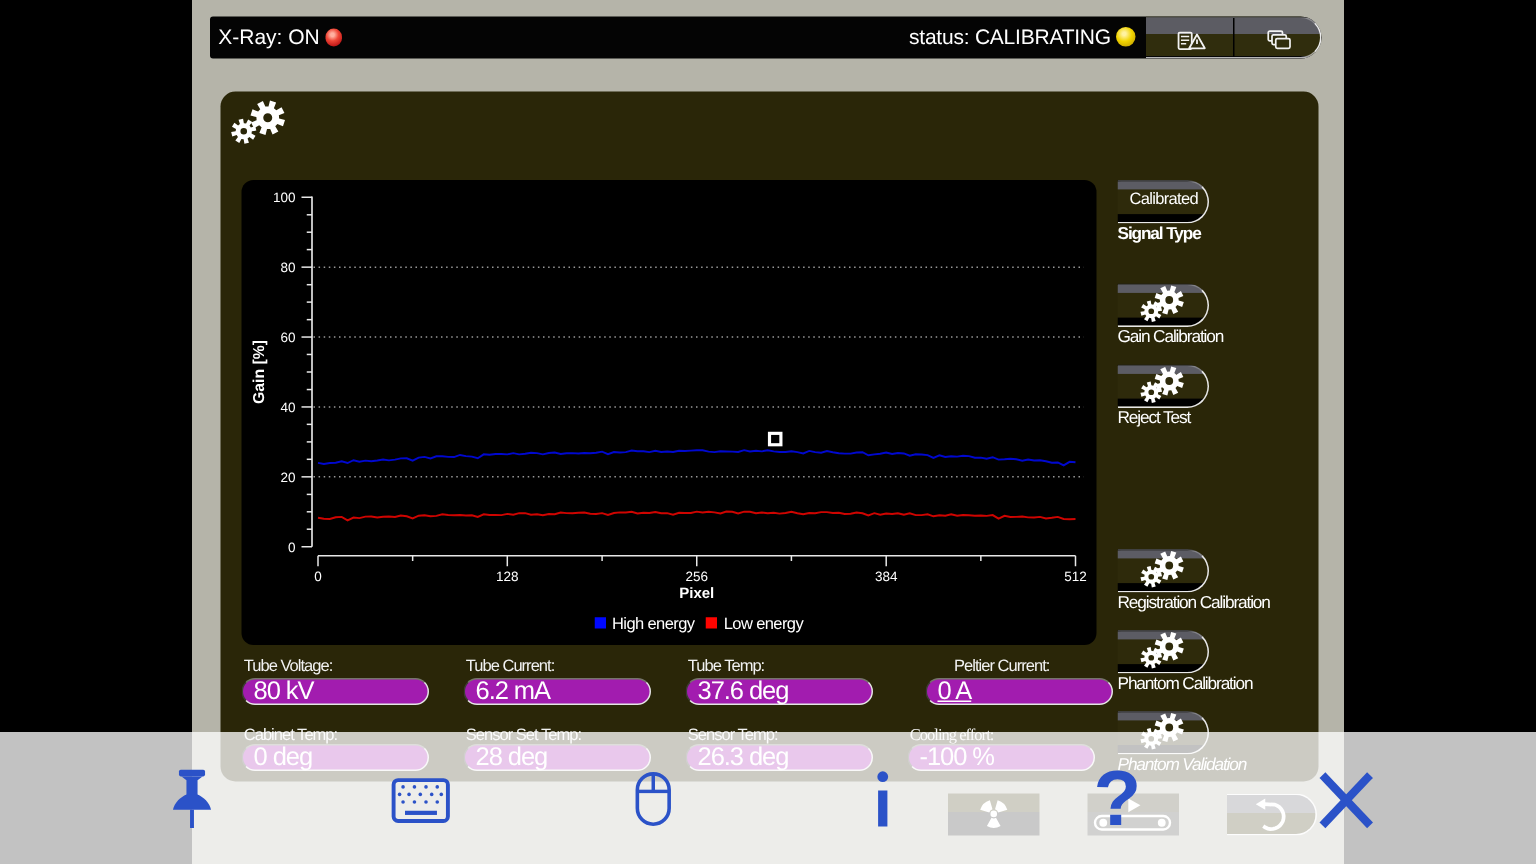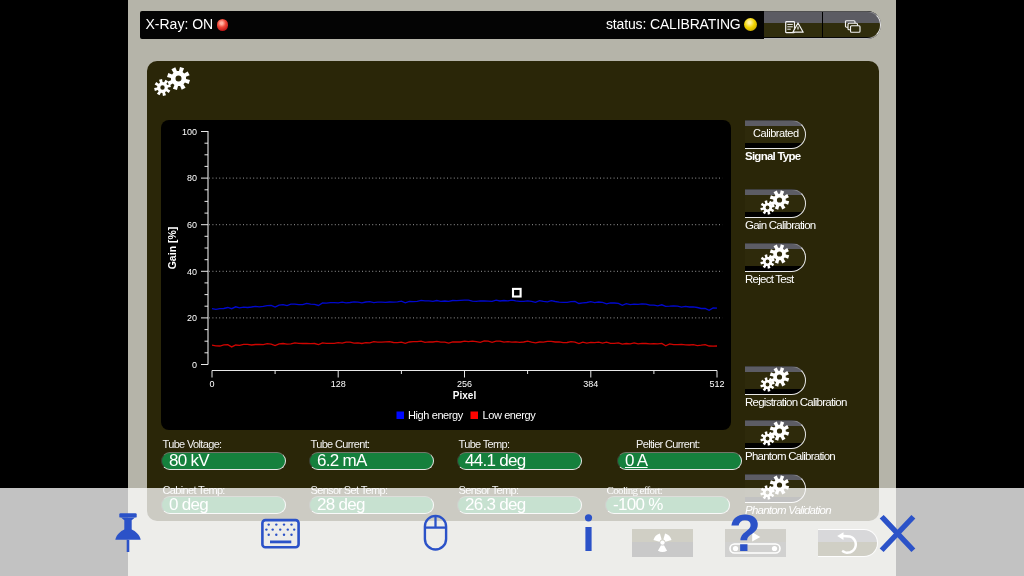--- a/index.html
+++ b/index.html
@@ -5,21 +5,21 @@
 html,body { width:1024px; height:576px; background:#000; overflow:hidden;
   font-family:"Liberation Sans", sans-serif; }
 #stage { position:absolute; left:0; top:0; width:944px; height:576px; }
 .abs { position:absolute; }
 .lbl { position:absolute; color:#fff; font-size:11.5px; letter-spacing:-0.75px; white-space:nowrap; }
 .tab-btn { position:absolute; width:61px; height:29px;
   border-radius:0 14.5px 14.5px 0;
   background:linear-gradient(#5c5c64 0 5.5px, #2e2a0b 5.5px 22px, #000 22px 100%);
   border:1.5px solid #e9e9e9; border-left:none; border-top-color:rgba(230,230,230,.28);
 }
-.field { position:absolute; width:124.5px; height:18px; background:#15803d;
+.field { position:absolute; width:124.5px; height:18px; background:#a21caf;
   border-radius:9px; border:1px solid #e5e5e5; border-left-color:#3d3d33;
   border-top-color:#75756a; color:#fff; font-size:17px; line-height:16.5px;
   letter-spacing:-0.7px; padding-left:7px; }
 .flabel { position:absolute; color:#f2f2f2; font-size:11px; letter-spacing:-0.65px; white-space:nowrap; }
 svg { position:absolute; overflow:visible; }
 </style></head>
 <body>
 <div id="stage">
 
   <div class="abs" style="left:127.5px; top:0; width:768.5px; height:576px; background:#b5b4a9;"></div>
@@ -176,21 +176,21 @@
       </g>
     </svg>
   <div class="lbl" style="left:745px; top:503.5px;font-style:italic;">Phantom Validation</div>
 
   <div class="flabel" style="left:162.5px; top:437.5px;">Tube Voltage:</div>
   <div class="flabel" style="left:310.5px; top:437.5px;">Tube Current:</div>
   <div class="flabel" style="left:458.5px; top:437.5px;">Tube Temp:</div>
   <div class="flabel" style="left:636px; top:437.5px;">Peltier Current:</div>
   <div class="field" style="left:161px; top:451.5px;">80 kV</div>
   <div class="field" style="left:309px; top:451.5px;">6.2 mA</div>
-  <div class="field" style="left:457px; top:451.5px;">44.1 deg</div>
+  <div class="field" style="left:457px; top:451.5px;">37.6 deg</div>
   <div class="field" style="left:617px; top:451.5px;text-decoration:underline;">0 A</div>
 
   <div class="flabel" style="left:162.5px; top:483.5px;">Cabinet Temp:</div>
   <div class="flabel" style="left:310.5px; top:483.5px;">Sensor Set Temp:</div>
   <div class="flabel" style="left:458.5px; top:483.5px;">Sensor Temp:</div>
   <div class="flabel" style="left:606.5px; top:483.5px;font-family:Liberation Serif, serif;">Cooling effort:</div>
   <div class="field" style="left:161px; top:495.5px;">0 deg</div>
   <div class="field" style="left:309px; top:495.5px;">28 deg</div>
   <div class="field" style="left:457px; top:495.5px;">26.3 deg</div>
   <div class="field" style="left:605px; top:495.5px;">-100 %</div>

